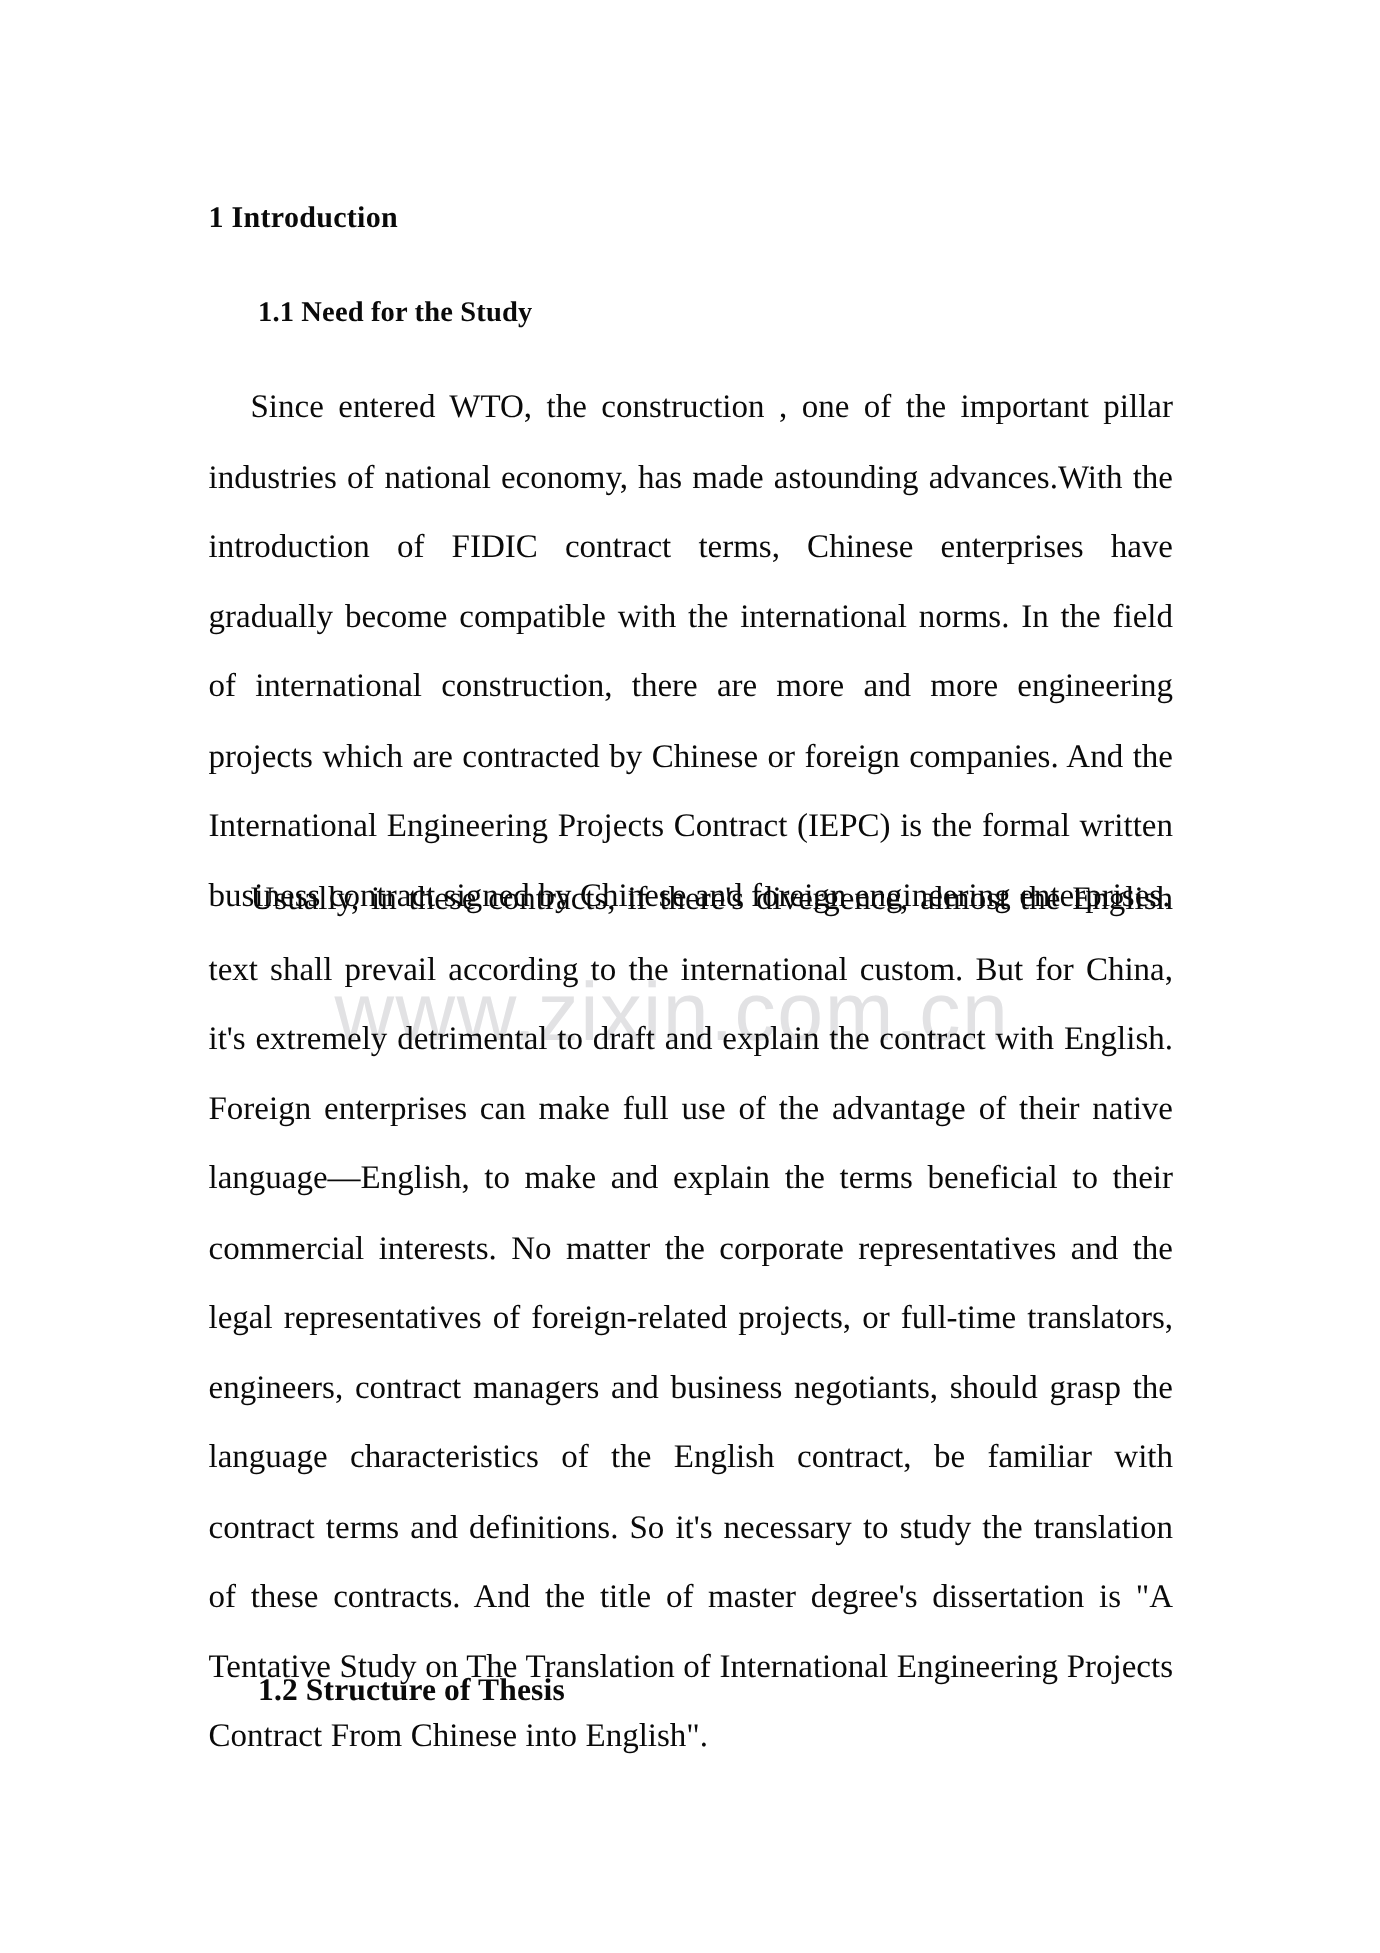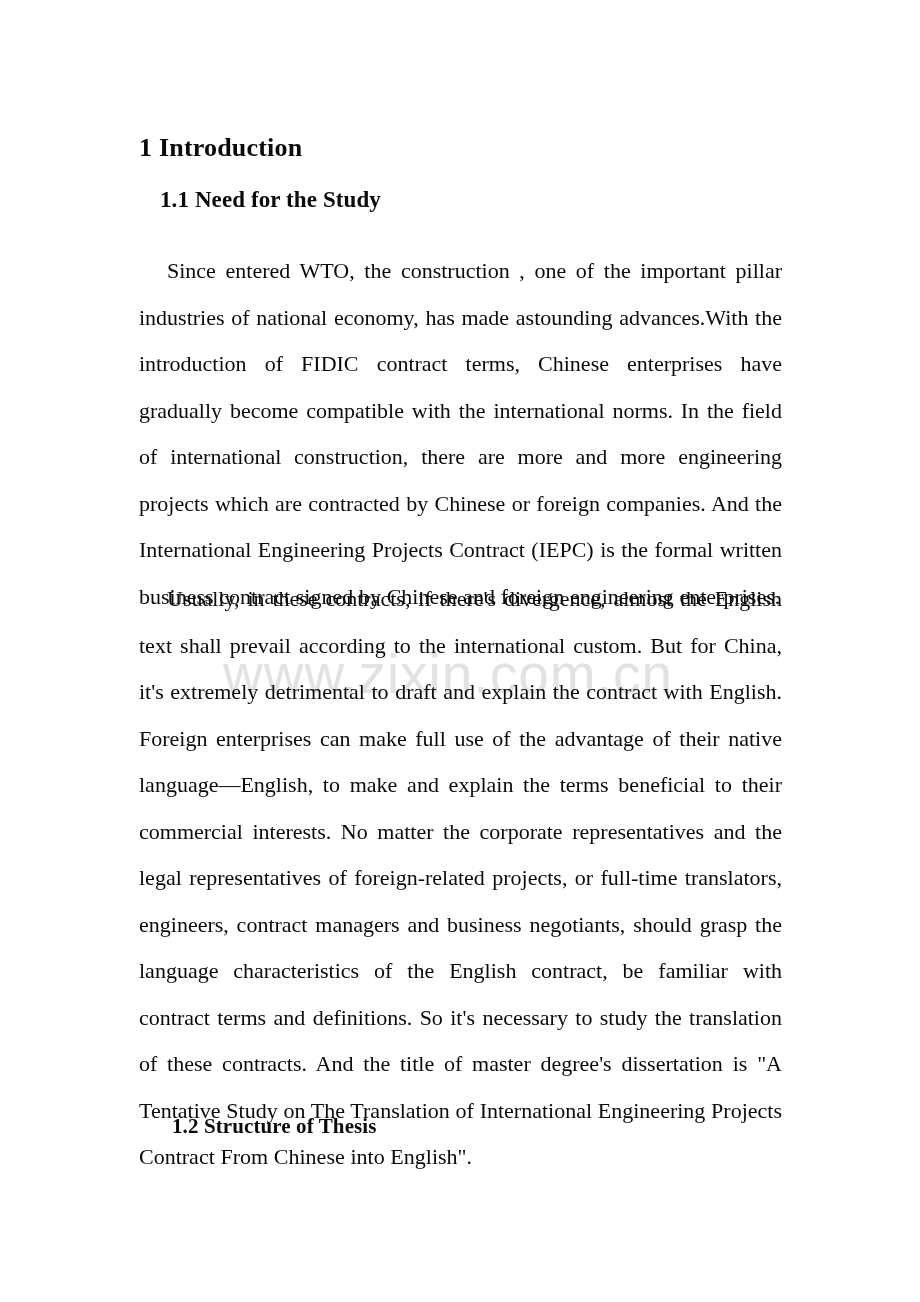--- a/index.html
+++ b/index.html
@@ -49,33 +49,33 @@
     z-index: 1;
   }
 
   
   .h1 {
     margin: 0;
     padding: 0;
     position: absolute;
     top: 134px;
     left: 0;
-    font-size: 26px;
+    font-size: 20px;
     font-weight: bold;
     letter-spacing: 0.2px;
     line-height: 1.1;
   }
 
   .h2-a {
-    margin: 0;
+    margin: 12px;
     padding: 0;
     position: absolute;
     top: 187px;
     left: 21px;
-    font-size: 23px;
+    font-size: 19px;
     font-weight: bold;
     letter-spacing: 0.1px;
     line-height: 1.1;
   }
 
   .h2-b {
     margin: 12px;
     padding: 0;
     position: absolute;
     top: 1103px;

